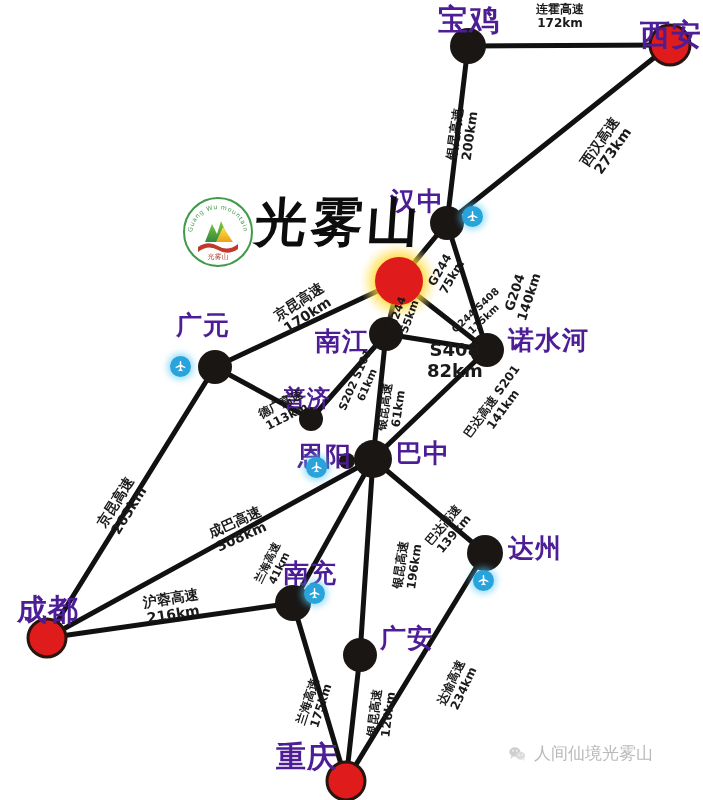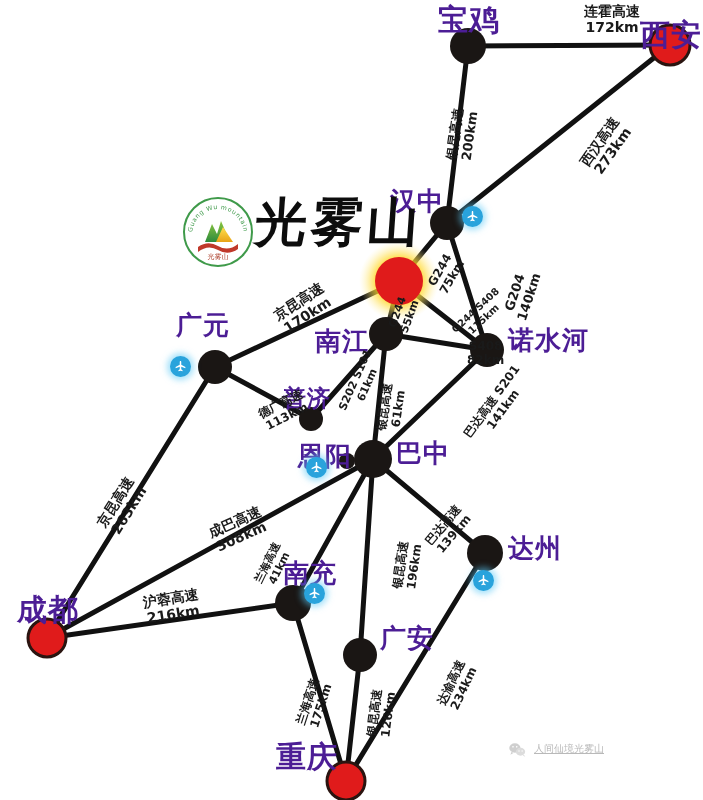--- a/index.html
+++ b/index.html
@@ -62,25 +62,24 @@
     font-family:"DejaVu Serif","Liberation Serif",serif;
     font-size:52px;font-weight:700;color:#0d0d0d;
     letter-spacing:4px;
     white-space:nowrap;
     line-height:1;
     transform:skewX(-4deg);
   }
 
   #watermark{
     position:absolute;left:508px;top:742px;
-    display:flex;gap:7px;
-    color:#b9b9b9;font-size:10px;
+    display:flex;align-items:center;gap:7px;
+    color:#b9b9b9;font-size:17px;
     font-family:"DejaVu Sans","Liberation Sans",sans-serif;
     white-space:nowrap;
-    text-decoration:underline;
   }
   #watermark .wm-icon{width:19px;height:15px;display:block;}
 </style>
 </head>
 <body>
 
 <div id="map-root">
 
   <svg id="map-svg" viewBox="0 0 703 800">
     <defs>
@@ -167,21 +166,21 @@
       <div class="airport" style="left: 473px; top: 570px;">
         <svg viewBox="0 0 24 24">
           <path fill="#ffffff" d="M12 2c.9 0 1.4.9 1.4 2v4.6l7.6 4.3v2.1l-7.6-2.4v4.6l2.4 1.7v1.7L12 19.7 8.2 20.6v-1.7l2.4-1.7v-4.6L3 15v-2.1l7.6-4.3V4c0-1.1.5-2 1.4-2z"></path>
         </svg>
       </div>
       <div class="airport" style="left: 304px; top: 583px;">
         <svg viewBox="0 0 24 24">
           <path fill="#ffffff" d="M12 2c.9 0 1.4.9 1.4 2v4.6l7.6 4.3v2.1l-7.6-2.4v4.6l2.4 1.7v1.7L12 19.7 8.2 20.6v-1.7l2.4-1.7v-4.6L3 15v-2.1l7.6-4.3V4c0-1.1.5-2 1.4-2z"></path>
         </svg>
       </div>
-      <div class="road-label" style="left: 584px; top: 3px; font-size: 14px; transform: rotate(0deg); transform-origin: center center;">
+      <div class="road-label" style="left: 536px; top: 3px; font-size: 12px; transform: rotate(0deg); transform-origin: center center;">
         <span class="ln">连霍高速</span>
         <span class="ln">172km</span>
       </div>
       <div class="road-label" style="left: 437px; top: 120px; font-size: 13px; transform: rotate(-82deg); transform-origin: center center;">
         <span class="ln">银昆高速</span>
         <span class="ln">200km</span>
       </div>
       <div class="road-label" style="left: 578px; top: 130px; font-size: 14px; transform: rotate(-55deg); transform-origin: center center;">
         <span class="ln">西汉高速</span>
         <span class="ln">273km</span>
@@ -195,21 +194,21 @@
         <span class="ln">140km</span>
       </div>
       <div class="road-label" style="left: 387px; top: 302px; font-size: 11px; transform: rotate(-70deg); transform-origin: center center;">
         <span class="ln">G244</span>
         <span class="ln">55km</span>
       </div>
       <div class="road-label" style="left: 449px; top: 303px; font-size: 10px; transform: rotate(-43deg); transform-origin: center center;">
         <span class="ln">G244 S408</span>
         <span class="ln">115km</span>
       </div>
-      <div class="road-label" style="left: 427px; top: 340px; font-size: 12px; transform: rotate(0deg); transform-origin: center center; margin-left: 40px;">
+      <div class="road-label" style="left: 427px; top: 340px; font-size: 18px; transform: rotate(0deg); transform-origin: center center;">
         <span class="ln">S408</span>
         <span class="ln">82km</span>
       </div>
       <div class="road-label" style="left: 455px; top: 392px; font-size: 12px; transform: rotate(-54deg); transform-origin: center center;">
         <span class="ln">巴达高速 S201</span>
         <span class="ln">141km</span>
       </div>
       <div class="road-label" style="left: 329px; top: 370px; font-size: 11px; transform: rotate(-66deg); transform-origin: center center;">
         <span class="ln">S202 S101</span>
         <span class="ln">61km</span>

